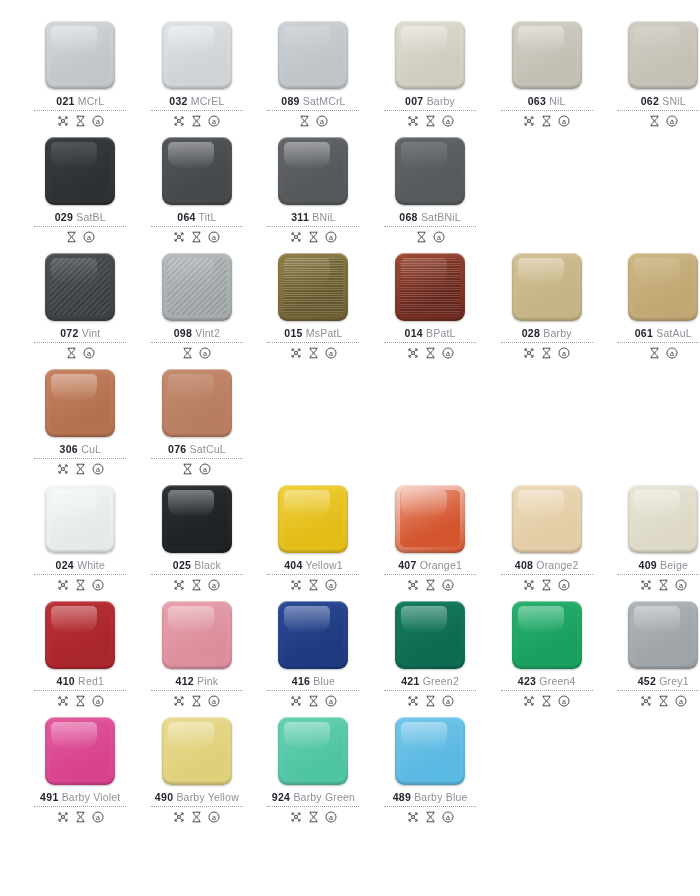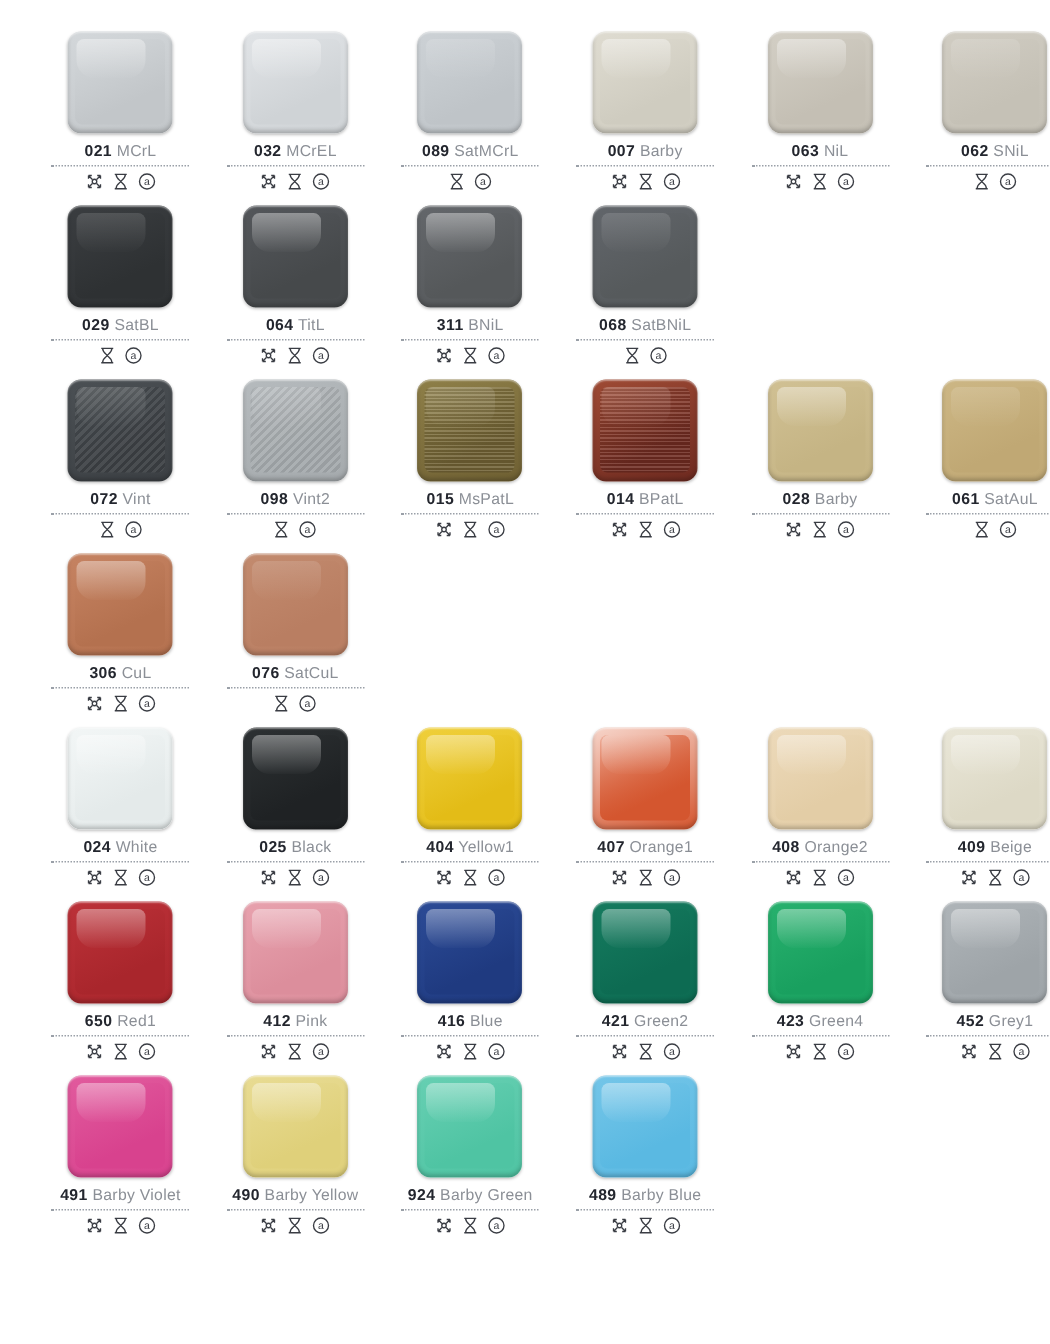--- a/index.html
+++ b/index.html
@@ -982,21 +982,21 @@
       </div>
       <div class="row">
         <div class="cell">
           <div class="swatch-wrap">
             <div class="swatch" style="background:linear-gradient(160deg,#bb3138,#a9262c);">
               <div class="face" style="background:linear-gradient(155deg,#bb3138 0%,#a9262c 70%,#a9262c 100%);"></div>
               <div class="gloss"></div>
               <div class="rim"></div>
             </div>
           </div>
-          <div class="label"><span class="code">650</span><span class="nm"> Red1</span></div>
+          <div class="label"><span class="code">410</span><span class="nm"> Red1</span></div>
           <div class="sep"></div>
           <div class="icons">
             <span class="icon">
               <svg width="12" height="12" viewBox="0 0 12 12">
                 <g fill="none" stroke="#3a3d44" stroke-width="0.9">
                   <path d="M2 2 L4.6 4.6 M2 2 L2 4.2 M2 2 L4.2 2"></path>
                   <path d="M10 2 L7.4 4.6 M10 2 L10 4.2 M10 2 L7.8 2"></path>
                   <path d="M2 10 L4.6 7.4 M2 10 L2 7.8 M2 10 L4.2 10"></path>
                   <path d="M10 10 L7.4 7.4 M10 10 L10 7.8 M10 10 L7.8 10"></path>
                   <circle cx="6" cy="6" r="1.5"></circle>

